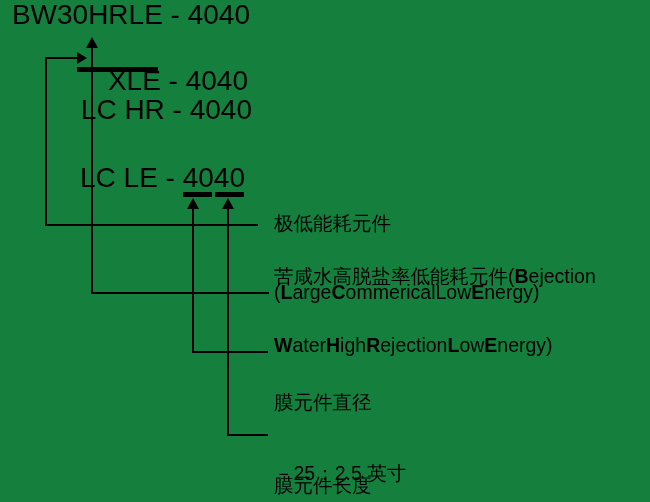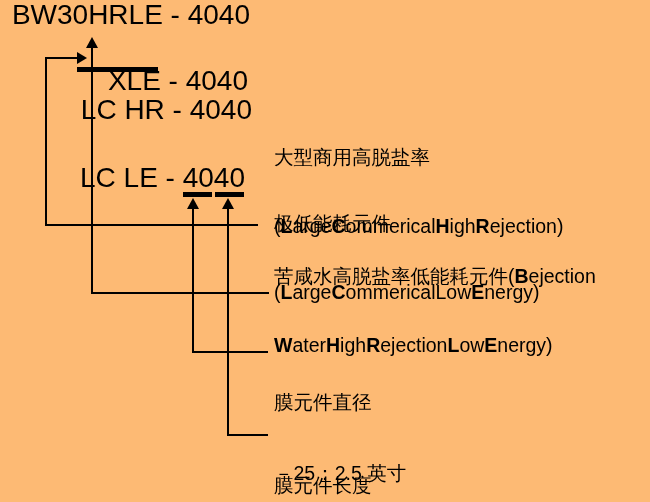--- a/index.html
+++ b/index.html
@@ -1,17 +1,17 @@
 <!DOCTYPE html>
 <html><head>
 <meta charset="utf-8">
 <style>
   html,body { margin:0; padding:0; background:#ffffff; }
   .canvas {
-    position:relative; width:650px; height:502px; background:#fdba74;
+    position:relative; width:650px; height:502px; background:#15803d;
     color:#000000; font-family:"Liberation Sans","DejaVu Sans",sans-serif;
     overflow:hidden;
   }
   .model { position:absolute; font-size:28px; line-height:30px; white-space:pre; color:#000; }
   .ann   { position:absolute; font-size:19.5px; line-height:23px; white-space:pre; color:#000; }
   .ann.wide-lh { line-height:23.5px; }
   .ann b { font-weight:bold; }
   .hline, .vline, .bar { position:absolute; background:#000000; }
   .arrow-up {
     position:absolute; width:0; height:0;
@@ -49,24 +49,20 @@
   <div class="bar" style="left:215px; top:192px; width:29px; height:5px;"></div>
 
   <div class="arrow-up" style="left:187px; top:198px;"></div>
   <div class="vline" style="left:192px; top:207px; width:2px; height:146px;"></div>
   <div class="hline" style="left:192px; top:351px; width:76px; height:2px;"></div>
 
   <div class="arrow-up" style="left:222px; top:198px;"></div>
   <div class="vline" style="left:227px; top:207px; width:2px; height:229px;"></div>
   <div class="hline" style="left:227px; top:434px; width:41px; height:2px;"></div>
 
-  <div class="ann" style="left:274px; top:100px;">
-    <div>大型商用高脱盐率</div>
-    <div><span>(</span><b>L</b><span>arge</span><b>C</b><span>ommerical</span><b>H</b><span>igh</span><b>R</b><span>ejection)</span></div>
-  </div>
 
   <div class="ann" style="left:274px; top:166px;">
     <div>极低能耗元件</div>
     <div><span>(</span><b>L</b><span>arge</span><b>C</b><span>ommericalLow</span><b>E</b><span>nergy)</span></div>
   </div>
 
   <div class="ann" style="left:274px; top:219px;">
     <div><span>苦咸水高脱盐率低能耗元件(</span><b>B</b><span>ejection</span></div>
     <div><b>W</b><span>ater</span><b>H</b><span>igh</span><b>R</b><span>ejection</span><b>L</b><span>ow</span><b>E</b><span>nergy)</span></div>
   </div>

